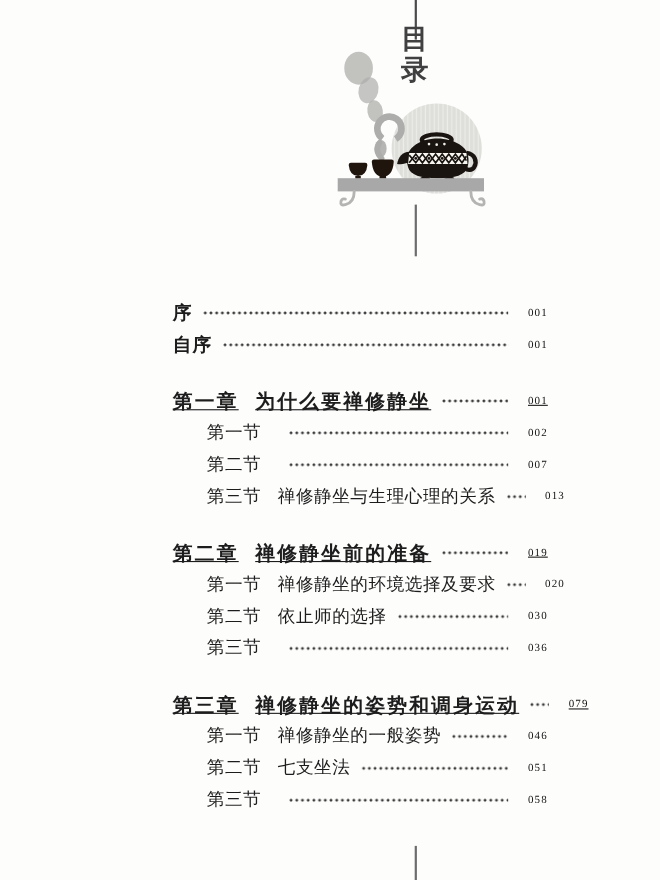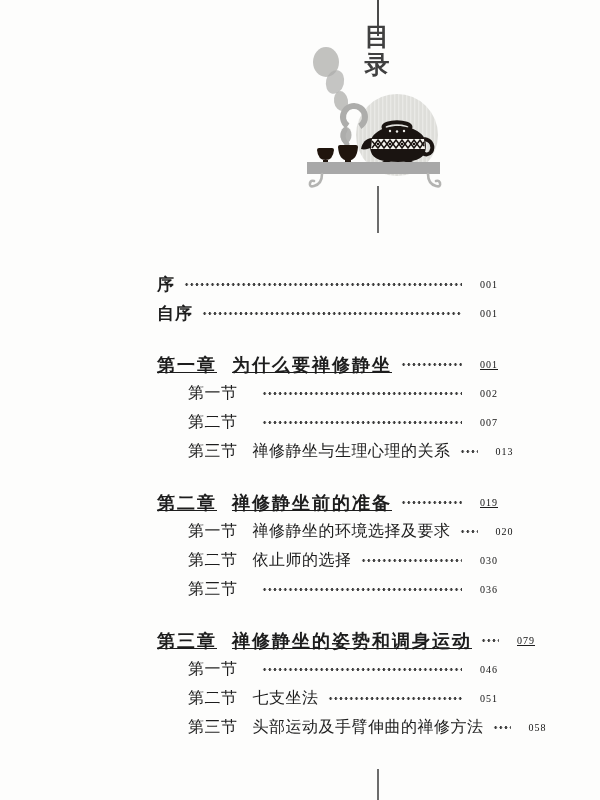--- a/index.html
+++ b/index.html
@@ -187,31 +187,31 @@
     <span class="pagenum">036</span>
   </div>
       <div class="toc-row chapter">
     <span class="num">第三章</span>
     <span class="title">禅修静坐的姿势和调身运动</span>
     <span class="leader"></span>
     <span class="pagenum">079</span>
   </div>
       <div class="toc-row section">
     <span class="num">第一节</span>
+    <span class="title">禅修静坐的一般姿势</span>
     <span class="leader"></span>
     <span class="pagenum">046</span>
   </div>
       <div class="toc-row section">
     <span class="num">第二节</span>
     <span class="title">七支坐法</span>
     <span class="leader"></span>
     <span class="pagenum">051</span>
   </div>
       <div class="toc-row section">
     <span class="num">第三节</span>
-    <span class="title">头部运动及手臂伸曲的禅修方法</span>
     <span class="leader"></span>
     <span class="pagenum">058</span>
   </div>
     </div>
 
   <div class="vrule vrule-bottom"></div>
 </div>
 
 </body></html>

